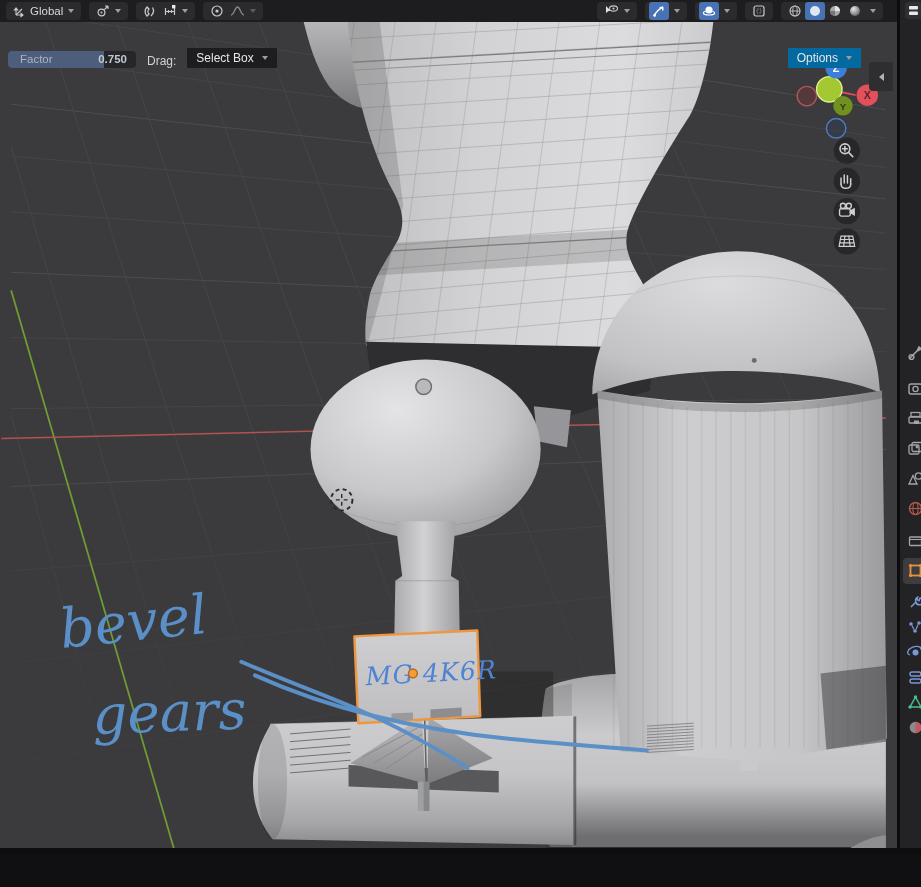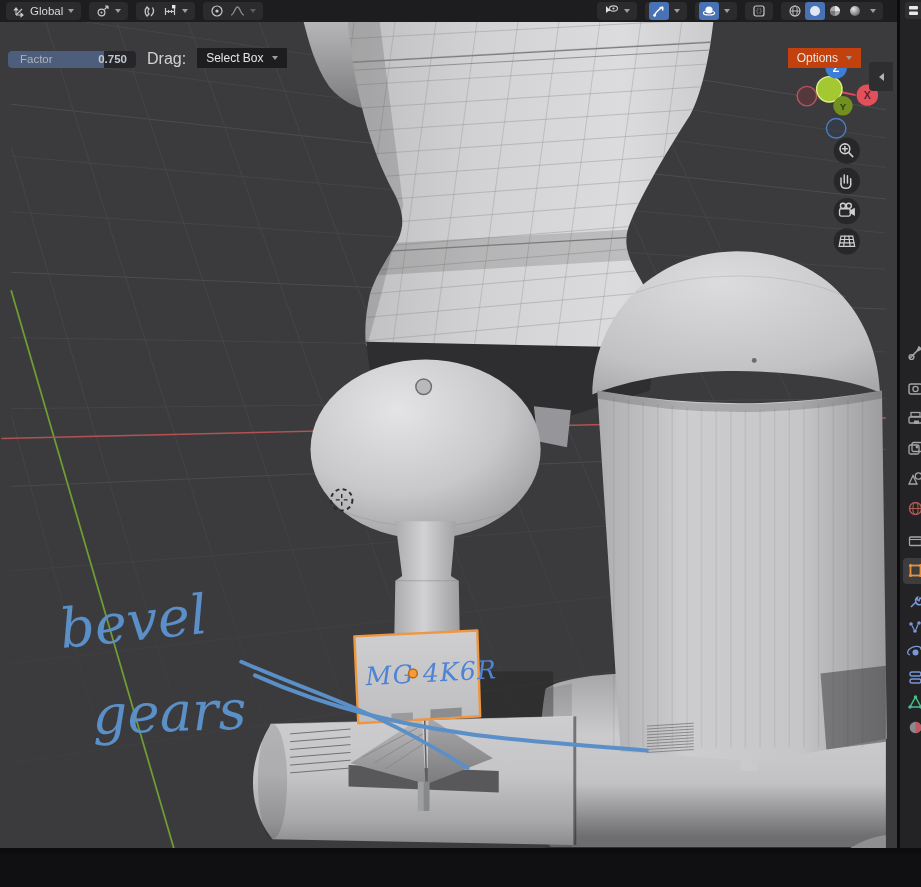--- a/index.html
+++ b/index.html
@@ -20,24 +20,24 @@
         border-top:4px solid #9d9da0;margin-left:2px;}
   .chev.dim{border-top-color:#5c5c5e;}
   .hspacer{flex:1;}
 
   
   .toolrow{position:absolute;left:8px;top:26px;display:flex;align-items:flex-end;gap:11px;z-index:25;}
   .slider{position:relative;width:128px;height:17px;background:#24262a;border-radius:4px;overflow:hidden;}
   .slider .fill{position:absolute;left:0;top:0;bottom:0;width:75%;background:#4d5e7c;}
   .slider .lab{position:absolute;left:12px;top:0;line-height:17px;font-size:11.5px;color:#aeb3bd;}
   .slider .val{position:absolute;right:9px;top:0;line-height:17px;font-size:11.5px;color:#c3c8d1;font-weight:bold;}
-  .draglab{font-size:16px;color:#d2d2d4;}
+  .draglab{font-size:12px;color:#d2d2d4;}
   .btn-dark{display:flex;align-items:center;gap:6px;background:#1d1d1f;border-radius:0;
             padding:0 9px;height:20px;color:#e6e6e8;font-size:12px;cursor:default;}
-  .options-btn{position:absolute;right:36px;top:26px;z-index:25;background:#c2410c;}
+  .options-btn{position:absolute;right:36px;top:26px;z-index:25;background:#0369a1;}
   .collapse-tab{position:absolute;right:4px;top:40px;width:24px;height:29px;background:#2e2e30;
                 border-radius:4px 0 0 4px;display:flex;align-items:center;justify-content:center;z-index:25;}
   .chevL{width:0;height:0;border-top:4px solid transparent;border-bottom:4px solid transparent;
          border-right:5px solid #b2b2b4;}
 
   
   .viewport{position:absolute;left:0;top:22px;width:897px;height:865px;overflow:hidden;background:#3b3b3d;}
   .scene-svg{position:absolute;left:0;top:0;}
 
   

